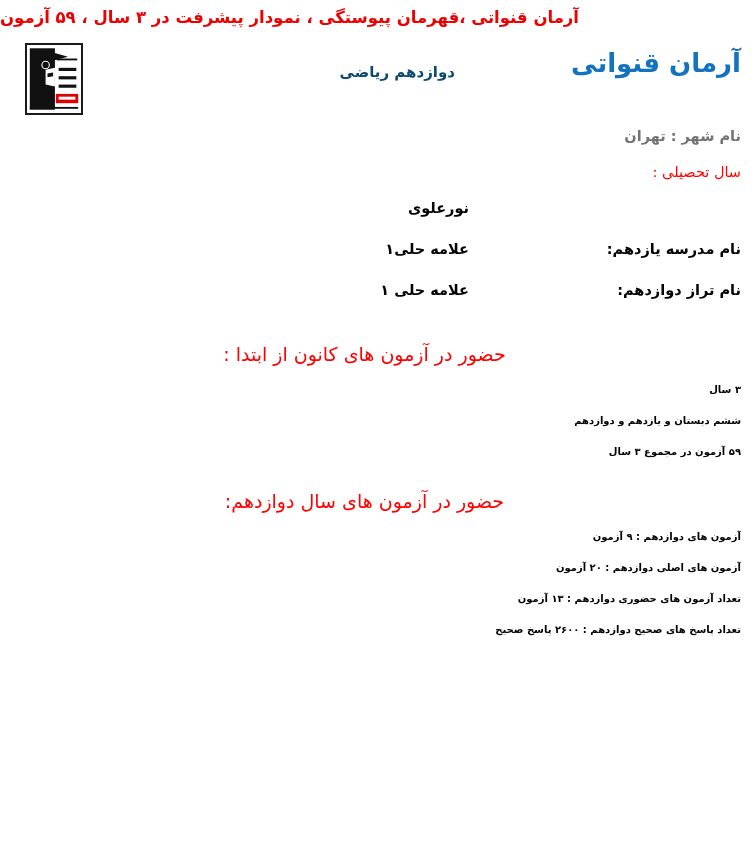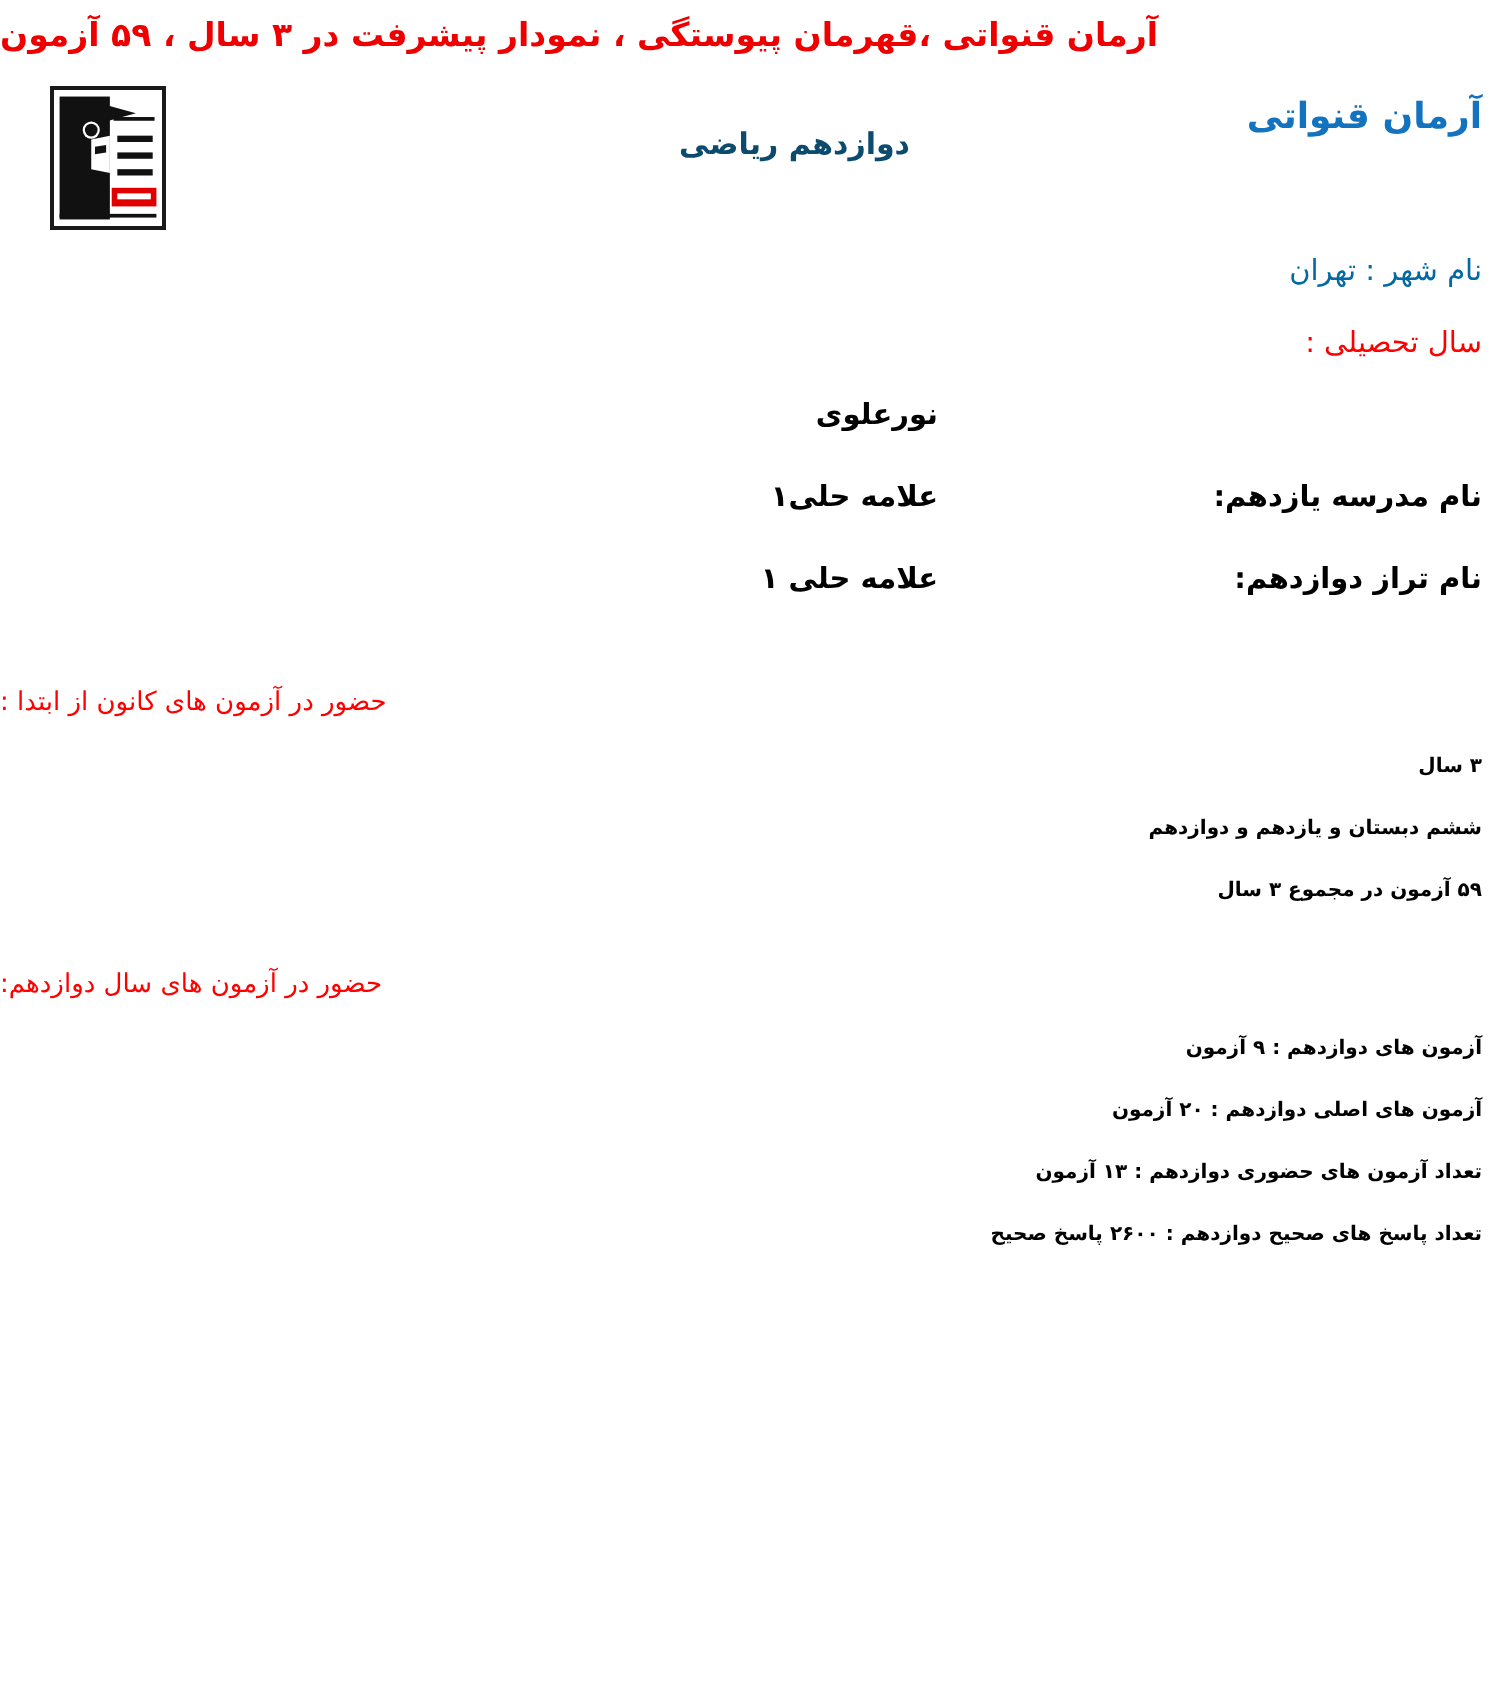--- a/index.html
+++ b/index.html
@@ -37,21 +37,21 @@
   .header-row {
     position: relative;
     height: 82px;
     margin-top: 16px;
   }
   .student-name {
     position: absolute;
     top: 6px;
     right: 14px;
     color: #1473be;
-    font-size: 18px;
+    font-size: 26px;
     font-weight: bold;
     line-height: 1.1;
   }
   .student-grade {
     position: absolute;
     top: 20px;
     right: 300px;
     color: #0c4a6e;
     font-size: 15px;
     font-weight: bold;
@@ -79,22 +79,22 @@
   
   .info {
     position: relative;
     margin-top: 4px;
     padding-right: 0;
   }
   .info-line {
     text-align: right;
     padding-right: 14px;
     font-size: 14.5px;
-    font-weight: normal;
-    color: #0369a1;
+    font-weight: bold;
+    color: #737373;
     line-height: 1;
     margin-bottom: 21px;
     white-space: nowrap;
   }
   .info-line.red {
     color: #ff0000;
     font-weight: normal;
   }
 
   
@@ -126,23 +126,23 @@
     text-align: right;
     padding-right: 14px;
     font-size: 10px;
     font-weight: bold;
     color: #000000;
     line-height: 1;
     margin-bottom: 21px;
     white-space: nowrap;
   }
   .section-head {
-    text-align: left;
+    text-align: center;
     padding-right: 26px;
-    font-size: 13px;
+    font-size: 19px;
     color: #ff0000;
     font-weight: normal;
     line-height: 1;
     margin-bottom: 21px;
     white-space: nowrap;
   }
 </style>
 </head>
 <body>
 

